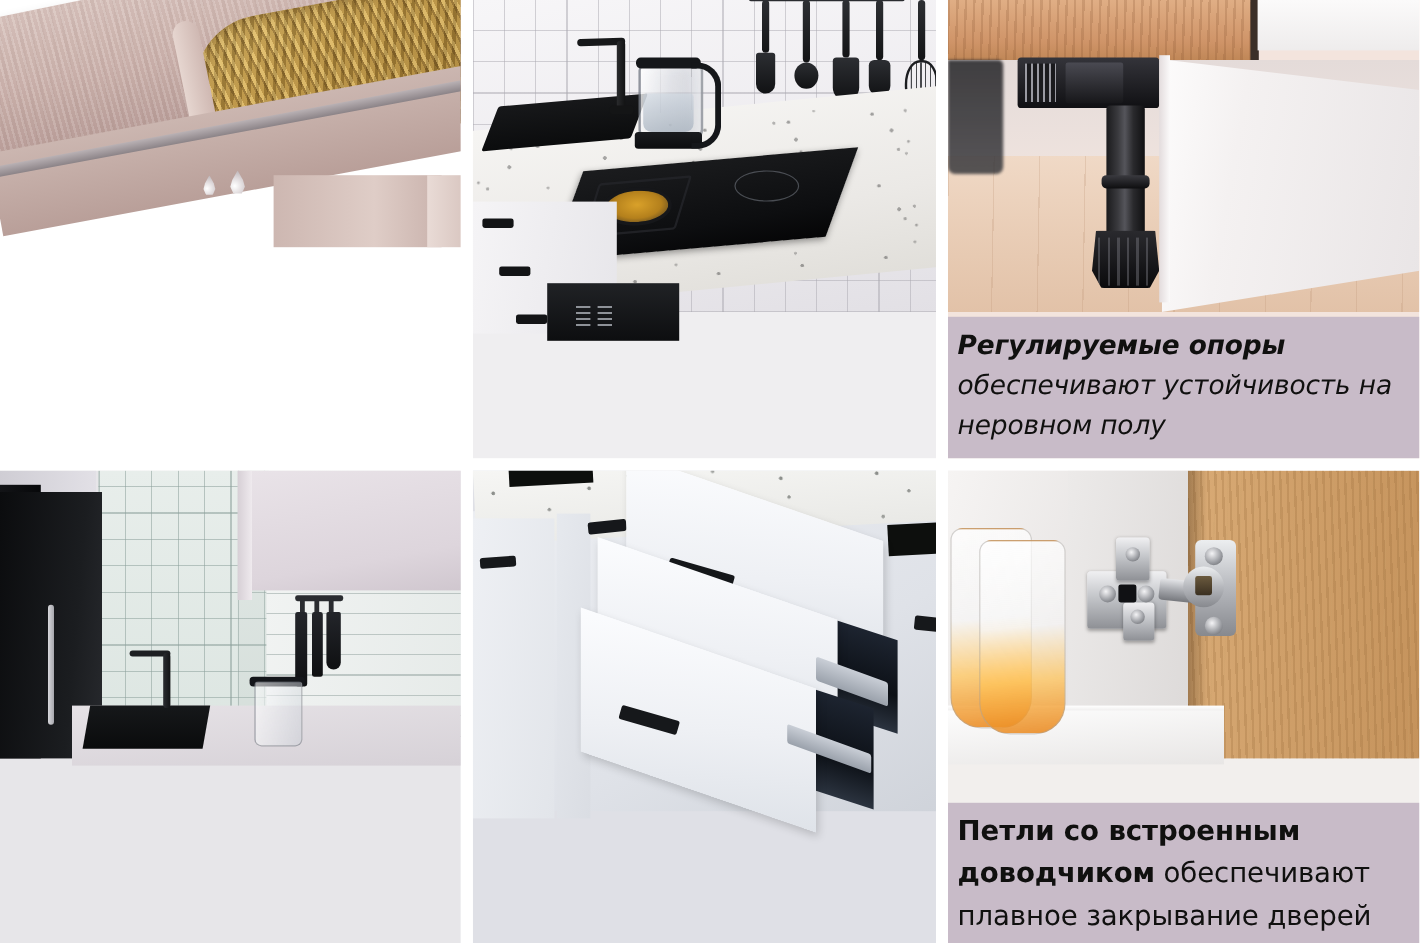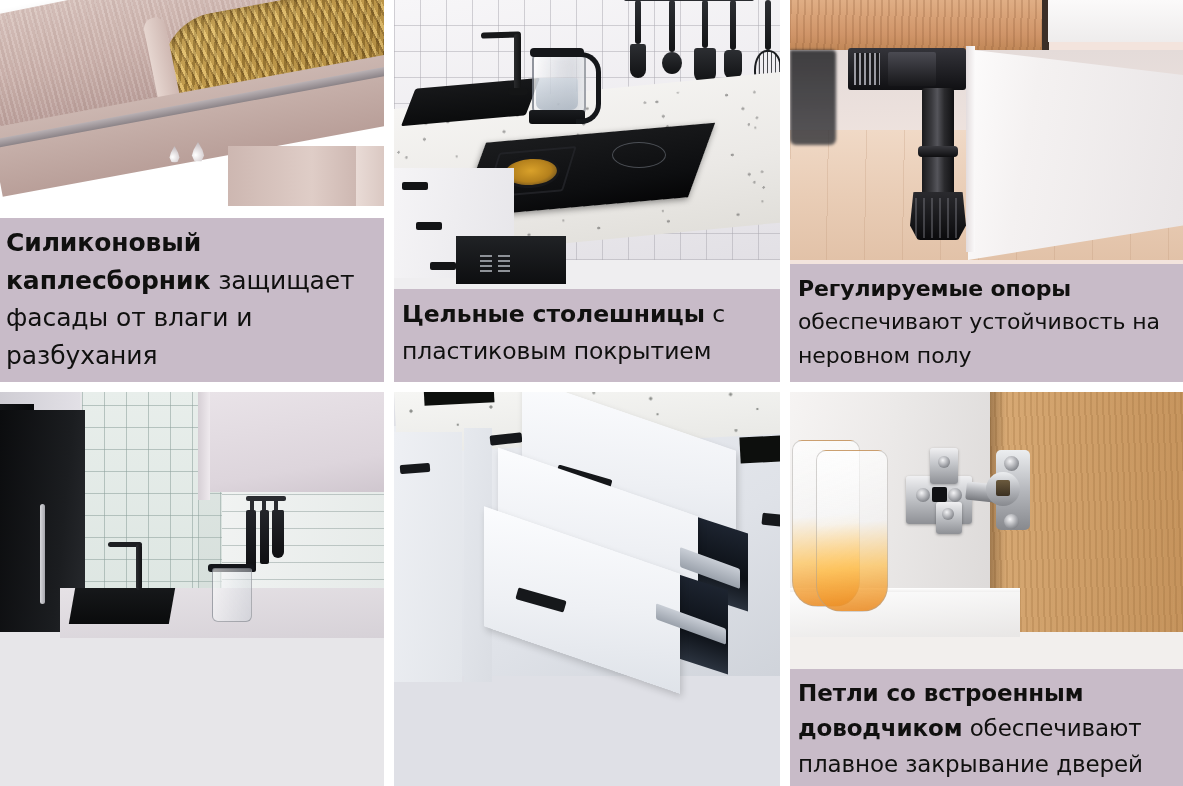--- a/index.html
+++ b/index.html
@@ -23,21 +23,21 @@
     position:relative;z-index:5;
     background:#c8bbc8;
     color:#10100f;
     padding:8px 8px 10px 8px;
     font-size:23px;line-height:1.52;
     letter-spacing:-.1px;
   }
   .caption b{font-weight:bold;}
   .c1 .caption{font-size:25px;line-height:1.50;padding:6px 6px 8px 6px;}
   .c2 .caption{font-size:23.5px;line-height:1.58;padding:7px 6px 12px 8px;}
-  .c3 .caption{font-size:22px;line-height:1.52;padding:8px 6px 10px 8px;}
+  .c3 .caption{font-size:22px;line-height:1.52;padding:8px 6px 10px 8px;font-style:italic;}
   .c4 .caption{font-size:23px;line-height:1.55;padding:7px 6px 14px 6px;}
   .c5 .caption{font-size:23px;line-height:1.56;padding:7px 6px 10px 8px;}
   .c6 .caption{font-size:23px;line-height:1.54;padding:7px 6px 4px 8px;}
 
   
   .ct-scene{position:absolute;inset:0;background:#ffffff;}
   .ct-slab{
     position:absolute;left:-40px;top:22px;width:520px;height:150px;
     background:linear-gradient(180deg,#d8c3bd 0%,#cdb4ae 38%,#bda29d 72%,#a98d89 100%);
     transform:rotate(-11.5deg);transform-origin:left top;
@@ -321,23 +321,20 @@
     <div class="photo ct-scene">
       <div class="ct-slab"></div>
       <div class="ct-core"></div>
       <div class="ct-edge"></div>
       <div class="ct-under"></div>
       <div class="ct-strip"></div>
       <div class="ct-drop d1"></div>
       <div class="ct-drop d2"></div>
       <div class="ct-panel"></div>
       <div class="ct-panel2"></div>
-    </div>
-    <div class="caption">
-      <b>Силиконовый каплесборник</b><span> защищает фасады от влаги и разбухания</span>
     </div>
   </div>
   <div class="gutter"></div>
 
   <div class="cell c2">
     <div class="photo k2">
       <div class="tilewall"></div>
       <div class="rail"></div>
       <div class="util" style="left:236px;">
         <div class="stem" style="height:44px;"></div>
@@ -374,23 +371,20 @@
       <div class="kettle-base"></div>
       <div class="kettle-handle"></div>
       <div class="cabfront"></div>
       <div class="handle" style="left:8px;top:182px;"></div>
       <div class="handle" style="left:22px;top:222px;"></div>
       <div class="handle" style="left:36px;top:262px;"></div>
       <div class="oven"></div>
       <div class="oven-ctrl"></div>
       <div class="oven-ctrl2"></div>
     </div>
-    <div class="caption">
-      <b>Цельные столешницы</b><span> с пластиковым покрытием</span>
-    </div>
   </div>
   <div class="gutter"></div>
 
   <div class="cell c3">
     <div class="photo k3">
       <div class="cab-wood"></div>
       <div class="cab-gap"></div>
       <div class="cab-white"></div>
       <div class="wall"></div>
       <div class="floor"></div>

